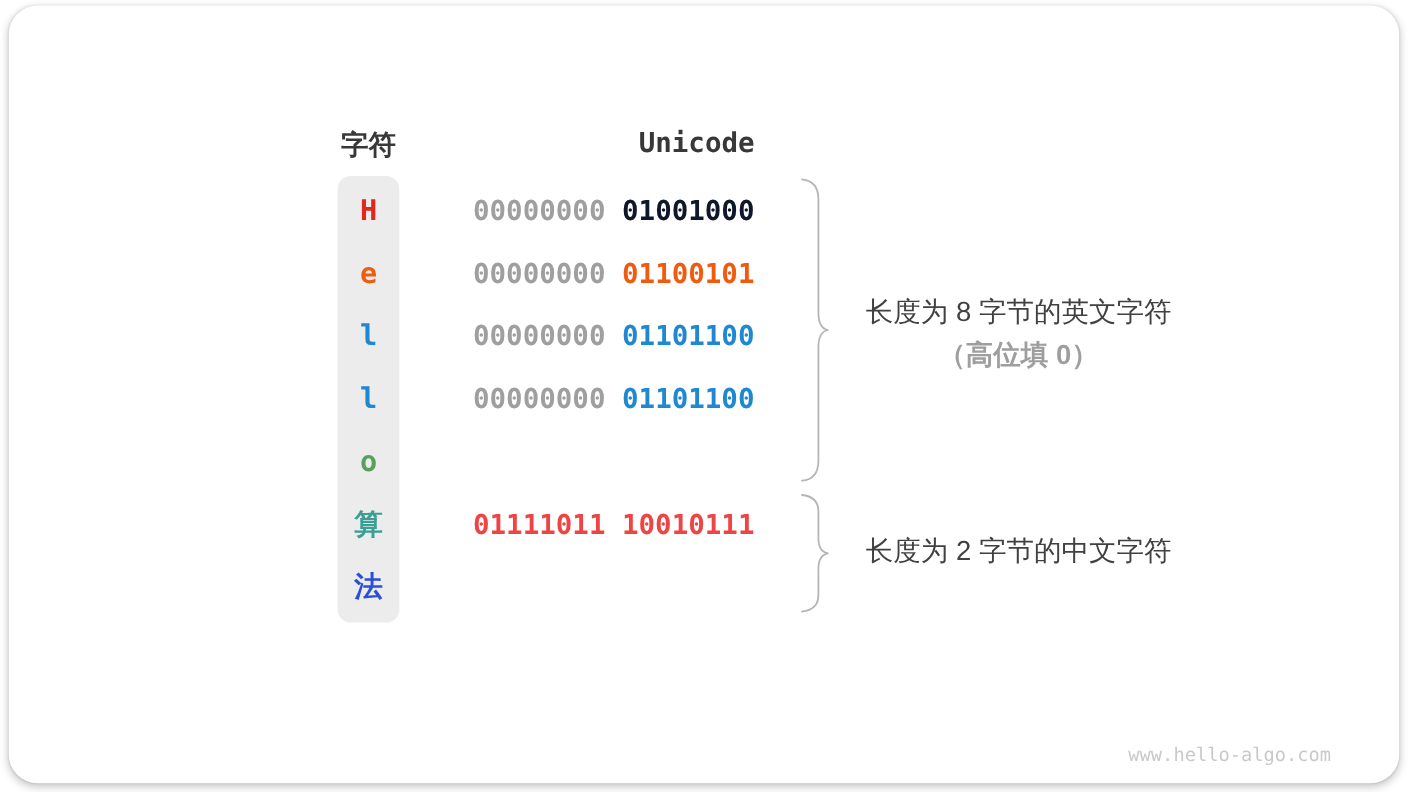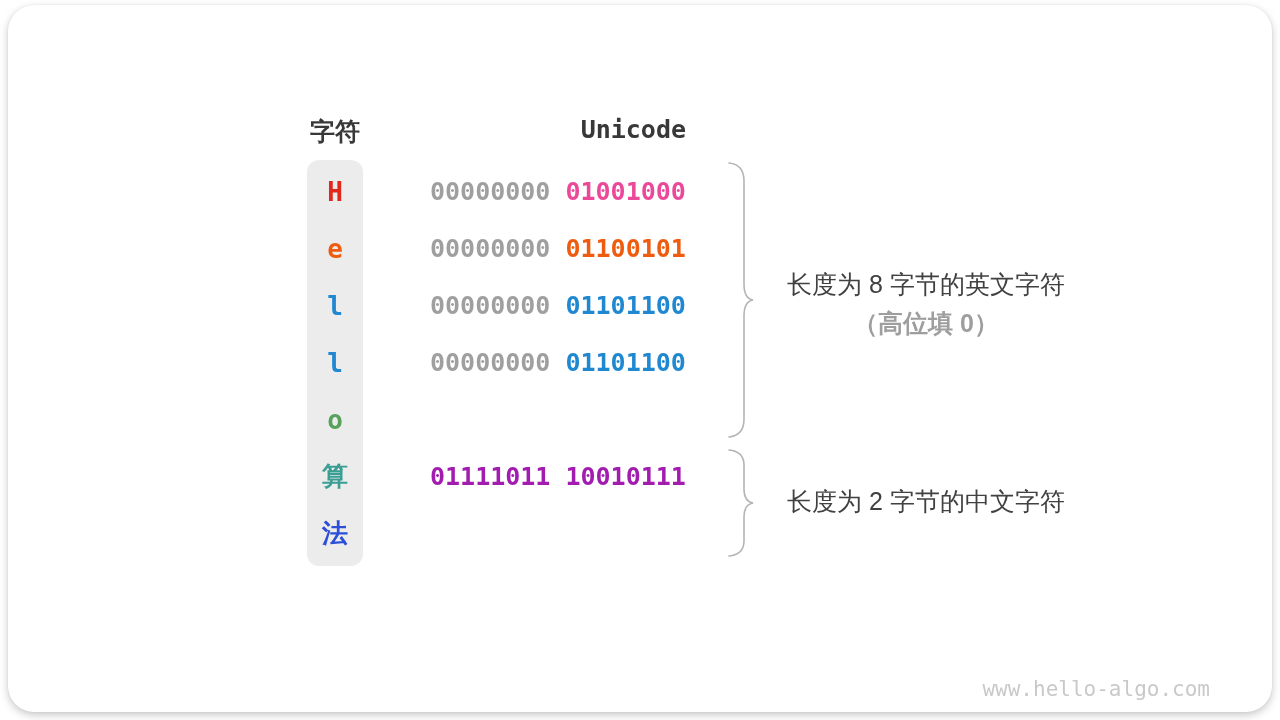--- a/index.html
+++ b/index.html
@@ -50,57 +50,57 @@
     text-align: center; font-size: 25px; line-height: 39px; color: #414141;
   }
   .annot-gray { color: #9e9e9e; font-weight: bold; }
   .annot-group2 {
     position: absolute; left: 745px; top: 482px; width: 362px;
     text-align: center; font-size: 25px; line-height: 38px; color: #414141;
   }
   .watermark {
     position: absolute; right: 70px; top: 677px;
     font-family: "DejaVu Sans Mono", "Liberation Mono", monospace;
-    font-size: 21px; color: #c9c9c9;
+    font-size: 17px; color: #c9c9c9;
   }
 </style>
 </head>
 <body>
 
 <div class="canvas">
   <div class="card"></div>
 
   <div class="col-header-char">字符</div>
   <div class="col-header-unicode mono">Unicode</div>
 
   <div class="char-col-bg"></div>
 
   <div id="rows-container">
       <div class="row" style="top: 163px;">
         <div class="cell-char" style="color: rgb(224, 40, 28);">H</div>
-        <div class="cell-bits"><span style="color: rgb(159, 159, 159);">00000000 </span><span style="color: #ec4899;">01001000</span></div>
+        <div class="cell-bits"><span style="color: rgb(159, 159, 159);">00000000 </span><span style="color: #0f172a;">01001000</span></div>
       </div>
       <div class="row" style="top: 220px;">
         <div class="cell-char" style="color: rgb(239, 92, 15);">e</div>
         <div class="cell-bits"><span style="color: rgb(159, 159, 159);">00000000 </span><span style="color: rgb(239, 92, 15);">01100101</span></div>
       </div>
       <div class="row" style="top: 277px;">
         <div class="cell-char" style="color: rgb(31, 136, 209);">l</div>
         <div class="cell-bits"><span style="color: rgb(159, 159, 159);">00000000 </span><span style="color: rgb(31, 136, 209);">01101100</span></div>
       </div>
       <div class="row" style="top: 334px;">
         <div class="cell-char" style="color: rgb(31, 136, 209);">l</div>
         <div class="cell-bits"><span style="color: rgb(159, 159, 159);">00000000 </span><span style="color: rgb(31, 136, 209);">01101100</span></div>
       </div>
       <div class="row" style="top: 391px;">
         <div class="cell-char" style="color: rgb(88, 161, 91);">o</div>
       </div>
       <div class="row" style="top: 448px;">
         <div class="cell-char" style="color: rgb(58, 158, 147);">算</div>
-        <div class="cell-bits"><span style="color: #a21caf; margin-top: 40px;">01111011 10010111</span></div>
+        <div class="cell-bits"><span style="color: #ef4444; margin-top: 40px;">01111011 10010111</span></div>
       </div>
       <div class="row" style="top: 505px;">
         <div class="cell-char" style="color: rgb(44, 79, 216);">法</div>
       </div>
     </div>
 
   <svg class="braces-svg" width="1280" height="720" viewBox="0 0 1280 720">
     <path d="M 729 163 C 739 164 744 170 744 181 L 744 284 C 744 294 747 299 753 300 C 747 301 744 306 744 316 L 744 419 C 744 430 739 436 729 437" fill="none" stroke="#b5b5b5" stroke-width="1.6" stroke-linecap="round"></path>
     <path d="M 729 450 C 739 451 744 456 744 465 L 744 489 C 744 497 747 502 753 503 C 747 504 744 509 744 517 L 744 541 C 744 550 739 555 729 556" fill="none" stroke="#b5b5b5" stroke-width="1.6" stroke-linecap="round"></path>
   </svg>

